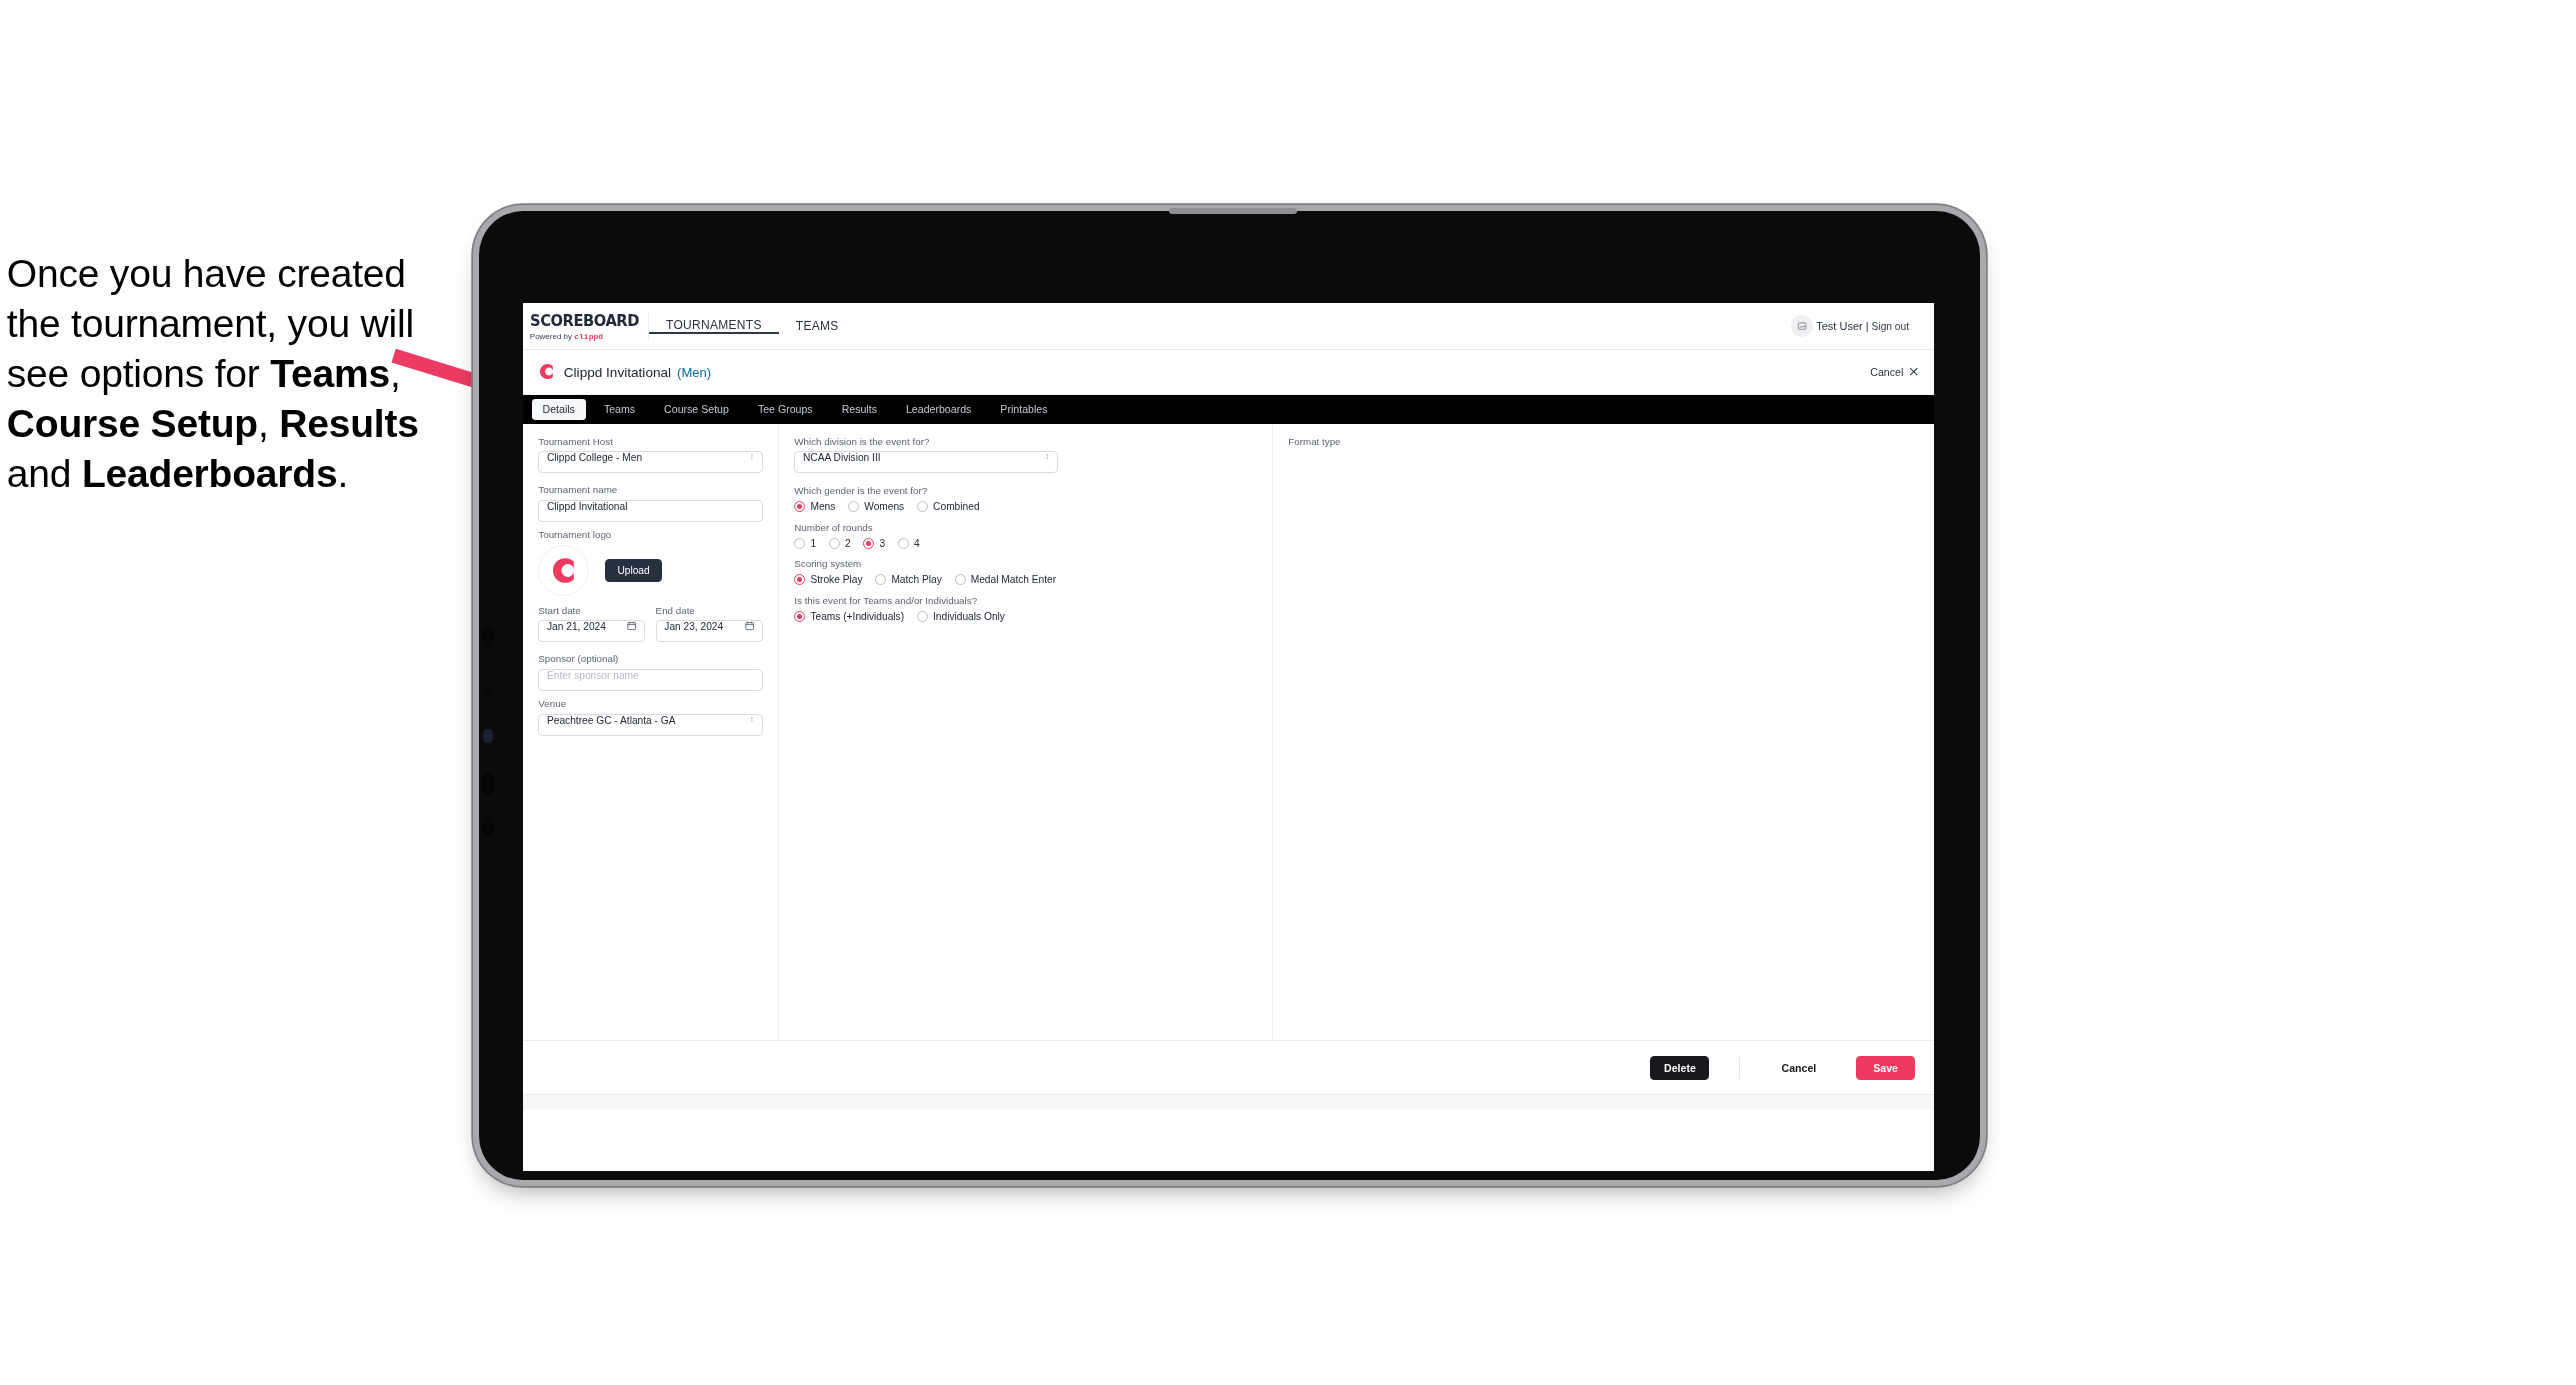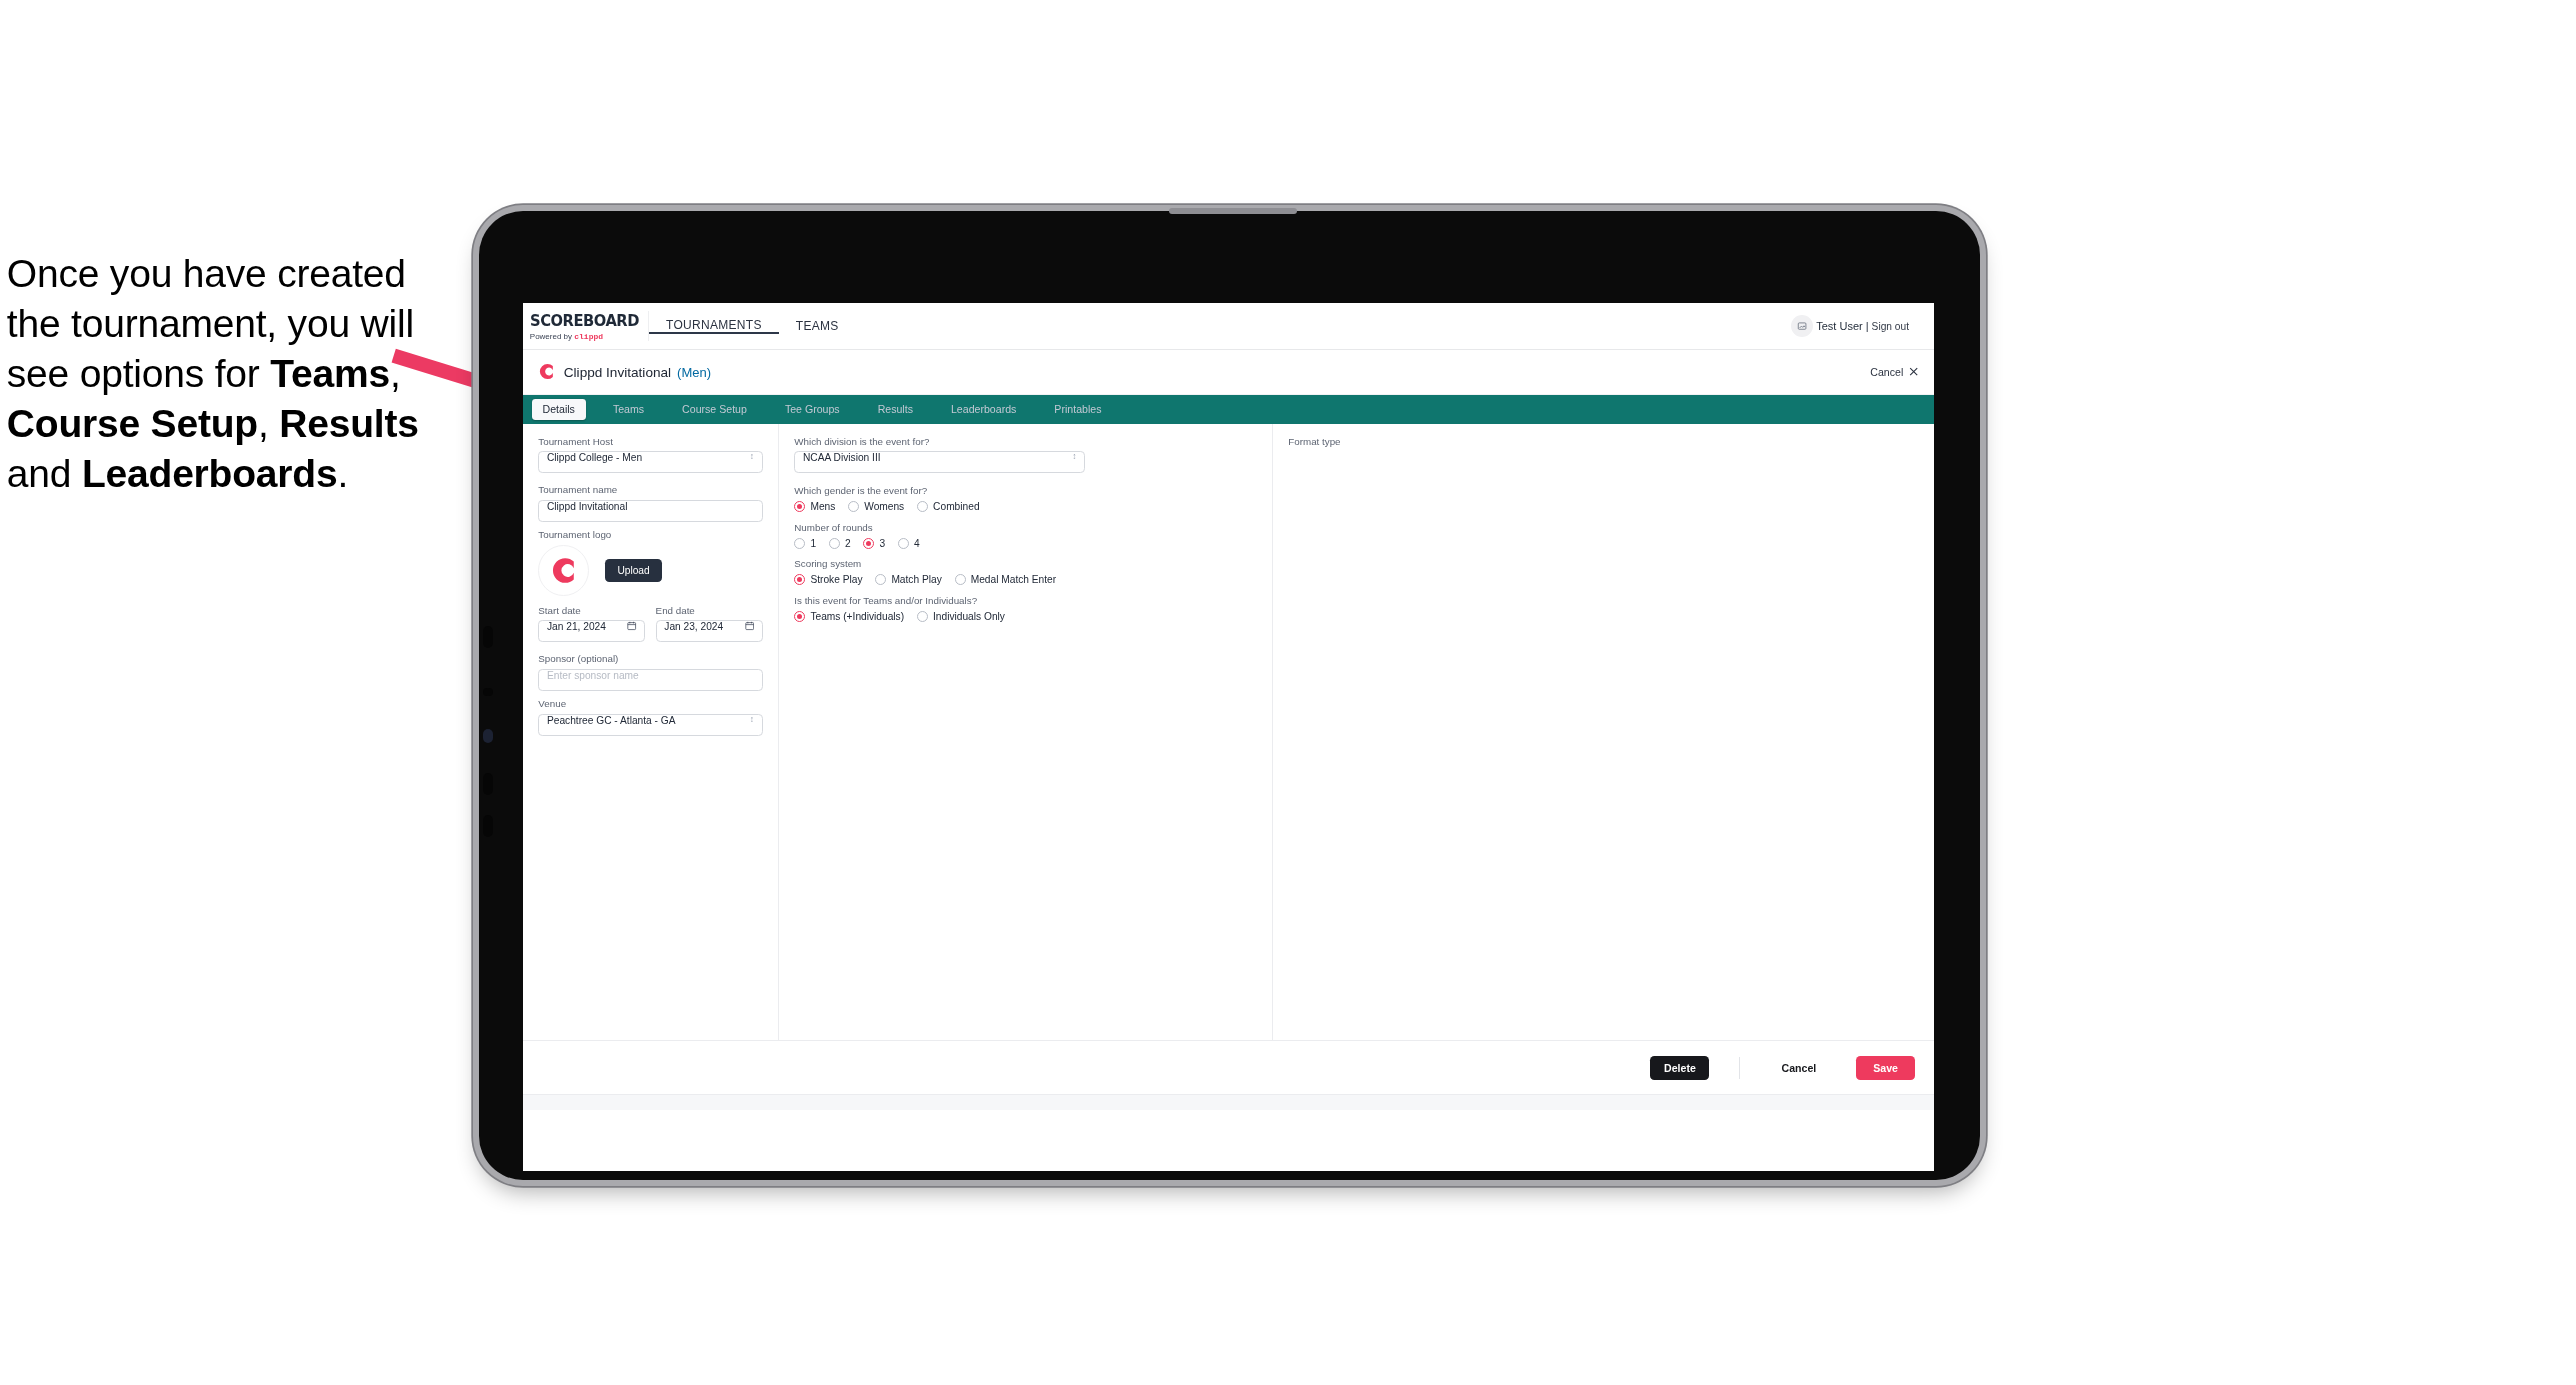--- a/index.html
+++ b/index.html
@@ -135,23 +135,23 @@
   #t-name{font-size:13.6px;color:#212835;}
   #t-gender{font-size:13px;color:#0369a1;margin-left:6px;}
   #cancel-top{
     position:absolute;right:15.3px;top:0;height:100%;
     display:flex;align-items:center;gap:6px;
     font-size:10.6px;color:#2b3240;cursor:pointer;
   }
 
   
   #tabbar{
-    height:29px;background:#0f766e;
-    display:flex;align-items:center;
-    padding-left:8.5px;gap:16px;
+    height:29px;background:#000000;
+    display:flex;align-items:center;
+    padding-left:8.5px;gap:7px;
   }
   .tab{
     height:20.4px;padding:0 11px;
     display:flex;align-items:center;
     font-size:10.6px;color:#c3c9d4;
     border-radius:3.4px;cursor:pointer;
   }
   .tab.active{
     background:#f7f8fa;color:#222a38;font-weight:normal;
     box-shadow:0 0.9px 1.7px rgba(0,0,0,.25);
@@ -392,21 +392,21 @@
 
         <div class="field-label">Venue</div>
         <div class="input">
           <span>Peachtree GC - Atlanta - GA</span>
           <span class="chev">↕</span>
         </div>
       </div>
 
       <div class="col" id="col-mid">
         <div class="field-label">Which division is the event for?</div>
-        <div class="input" style="width:291px;">
+        <div class="input" style="width:264px;">
           <span>NCAA Division III</span>
           <span class="chev">↕</span>
         </div>
 
         <div class="spacer" style="height:12px;"></div>
 
         <div class="grp">
           <div class="field-label">Which gender is the event for?</div>
           <div class="radio-row">
             <div class="radio-opt">

